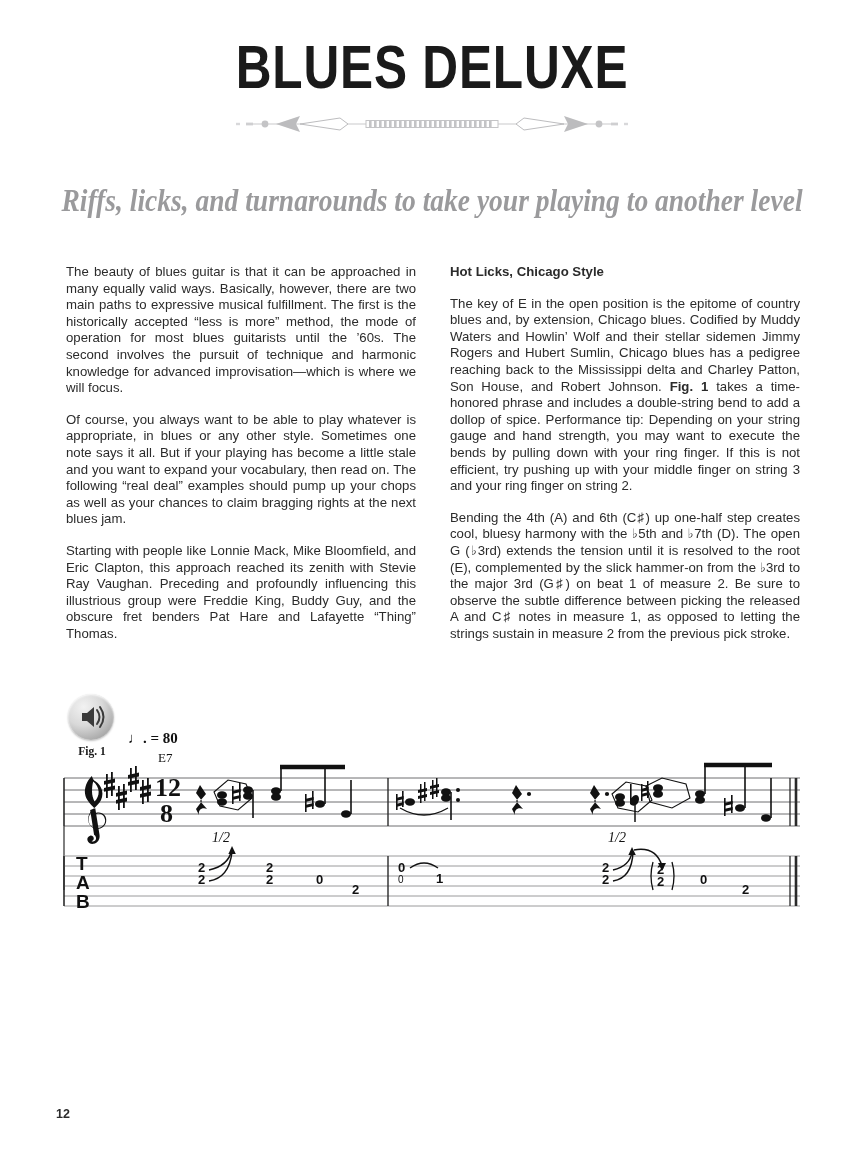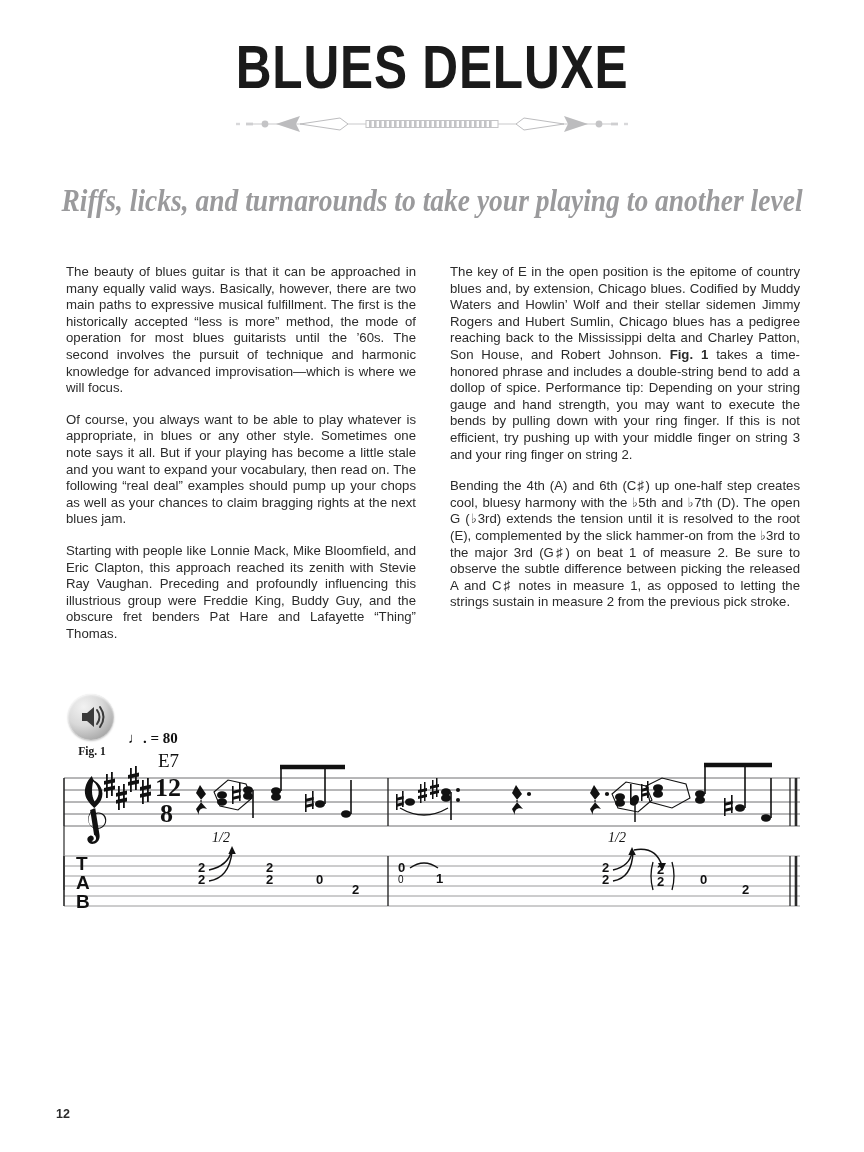--- a/index.html
+++ b/index.html
@@ -95,21 +95,21 @@
   }
   .tempo{
     position:absolute;left:128px;top:730px;
     font-family:"Liberation Serif", serif;
     font-weight:bold;font-size:15px;color:#111;
     white-space:nowrap;
   }
   .chord{
     position:absolute;left:158px;top:750px;
     font-family:"Liberation Serif", serif;
-    font-size:19px;color:#111;
+    font-size:13px;color:#111;
   }
 
   
   .pagenum{
     position:absolute;left:56px;top:1107px;
     font-size:12.5px;font-weight:bold;color:#2b2b2b;
   }
   svg{display:block;overflow:visible;}
 </style>
 </head>
@@ -167,20 +167,21 @@
 
   <div class="subtitle">Riffs, licks, and turnarounds to take your playing to another level</div>
 
   <div class="cols">
     <div class="col left">
       <p>The beauty of blues guitar is that it can be approached in many equally valid ways. Basically, however, there are two main paths to expressive musical fulfillment. The first is the historically accepted “less is more” method, the mode of operation for most blues guitarists until the ’60s. The second involves the pursuit of technique and harmonic knowledge for advanced improvisation—which is where we will focus.</p>
       <p>Of course, you always want to be able to play whatever is appropriate, in blues or any other style. Sometimes one note says it all. But if your playing has become a little stale and you want to expand your vocabulary, then read on. The following “real deal” examples should pump up your chops as well as your chances to claim bragging rights at the next blues jam.</p>
       <p>Starting with people like Lonnie Mack, Mike Bloomfield, and Eric Clapton, this approach reached its zenith with Stevie Ray Vaughan. Preceding and profoundly influencing this illustrious group were Freddie King, Buddy Guy, and the obscure fret benders Pat Hare and Lafayette “Thing” Thomas.</p>
     </div>
     <div class="col right">
+      <p class="subhead">Hot Licks, Chicago Style</p>
       <p><span>The key of E in the open position is the epitome of country blues and, by extension, Chicago blues. Codified by Muddy Waters and Howlin’ Wolf and their stellar sidemen Jimmy Rogers and Hubert Sumlin, Chicago blues has a pedigree reaching back to the Mississippi delta and Charley Patton, Son House, and Robert Johnson. </span><b class="inline">Fig. 1</b><span> takes a time-honored phrase and includes a double-string bend to add a dollop of spice. Performance tip: Depending on your string gauge and hand strength, you may want to execute the bends by pulling down with your ring finger. If this is not efficient, try pushing up with your middle finger on string 3 and your ring finger on string 2.</span></p>
       <p><span>Bending the 4th (A) and 6th (C♯) up one-half step creates cool, bluesy harmony with the </span><span class="flat">♭</span><span>5th and </span><span class="flat">♭</span><span>7th (D). The open G (</span><span class="flat">♭</span><span>3rd) extends the tension until it is resolved to the root (E), complemented by the slick hammer-on from the </span><span class="flat">♭</span><span>3rd to the major 3rd (G♯) on beat 1 of measure 2. Be sure to observe the subtle difference between picking the released A and C♯ notes in measure 1, as opposed to letting the strings sustain in measure 2 from the previous pick stroke.</span></p>
     </div>
   </div>
 
   <div class="speaker">
     <svg width="46" height="46" viewBox="0 0 46 46">
       <path d="M14 19 H19 L26 13 V33 L19 27 H14 Z" fill="#3a3a3a"></path>
       <path d="M29 16 Q34 23 29 30" stroke="#3a3a3a" stroke-width="2" fill="none" stroke-linecap="round"></path>
       <path d="M32 13 Q39 23 32 33" stroke="#3a3a3a" stroke-width="2" fill="none" stroke-linecap="round"></path>

